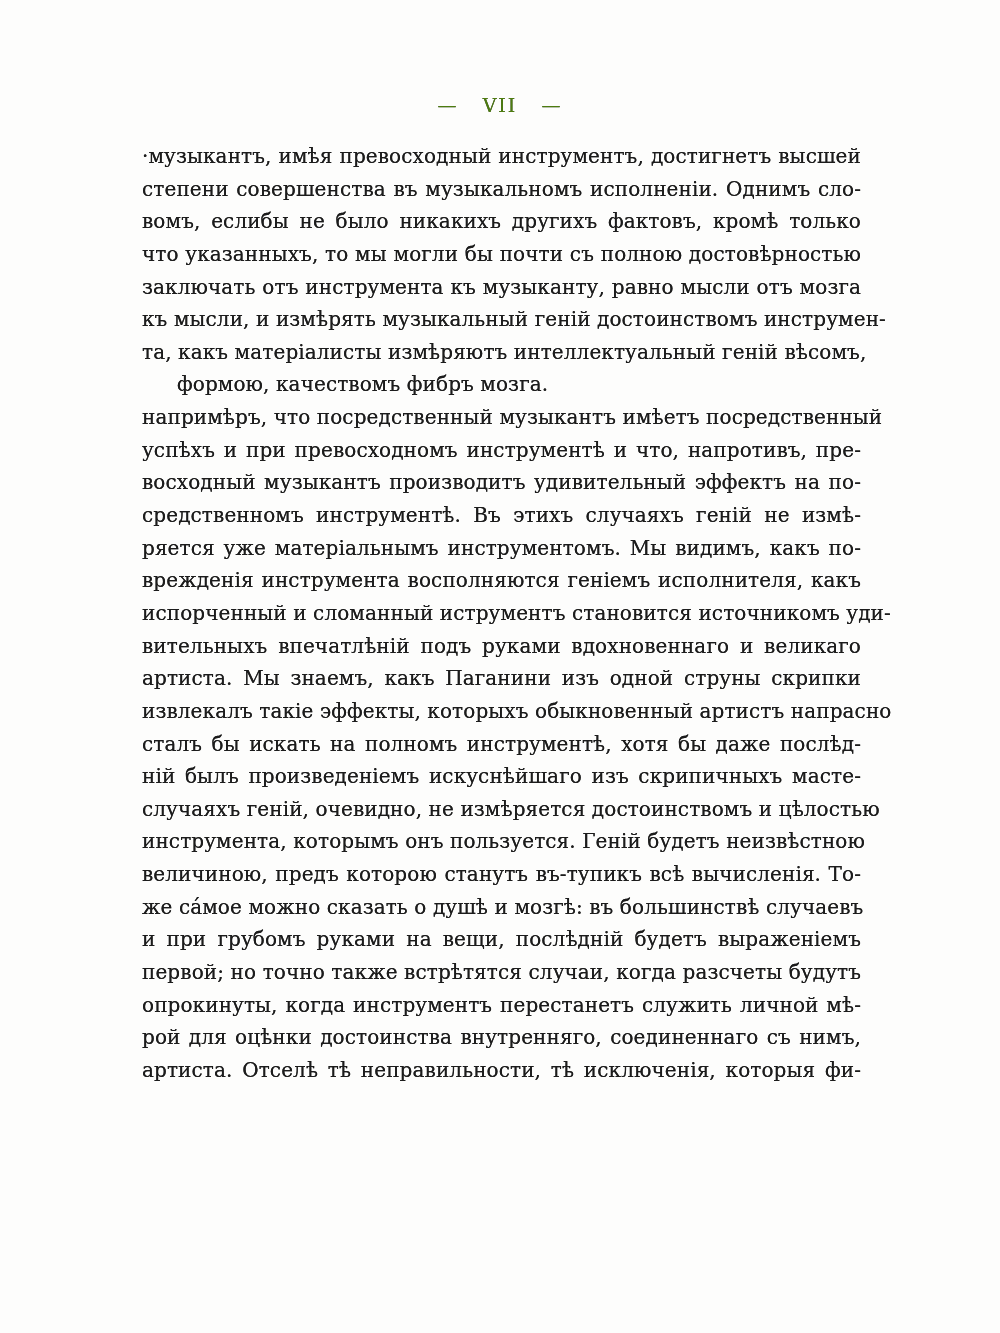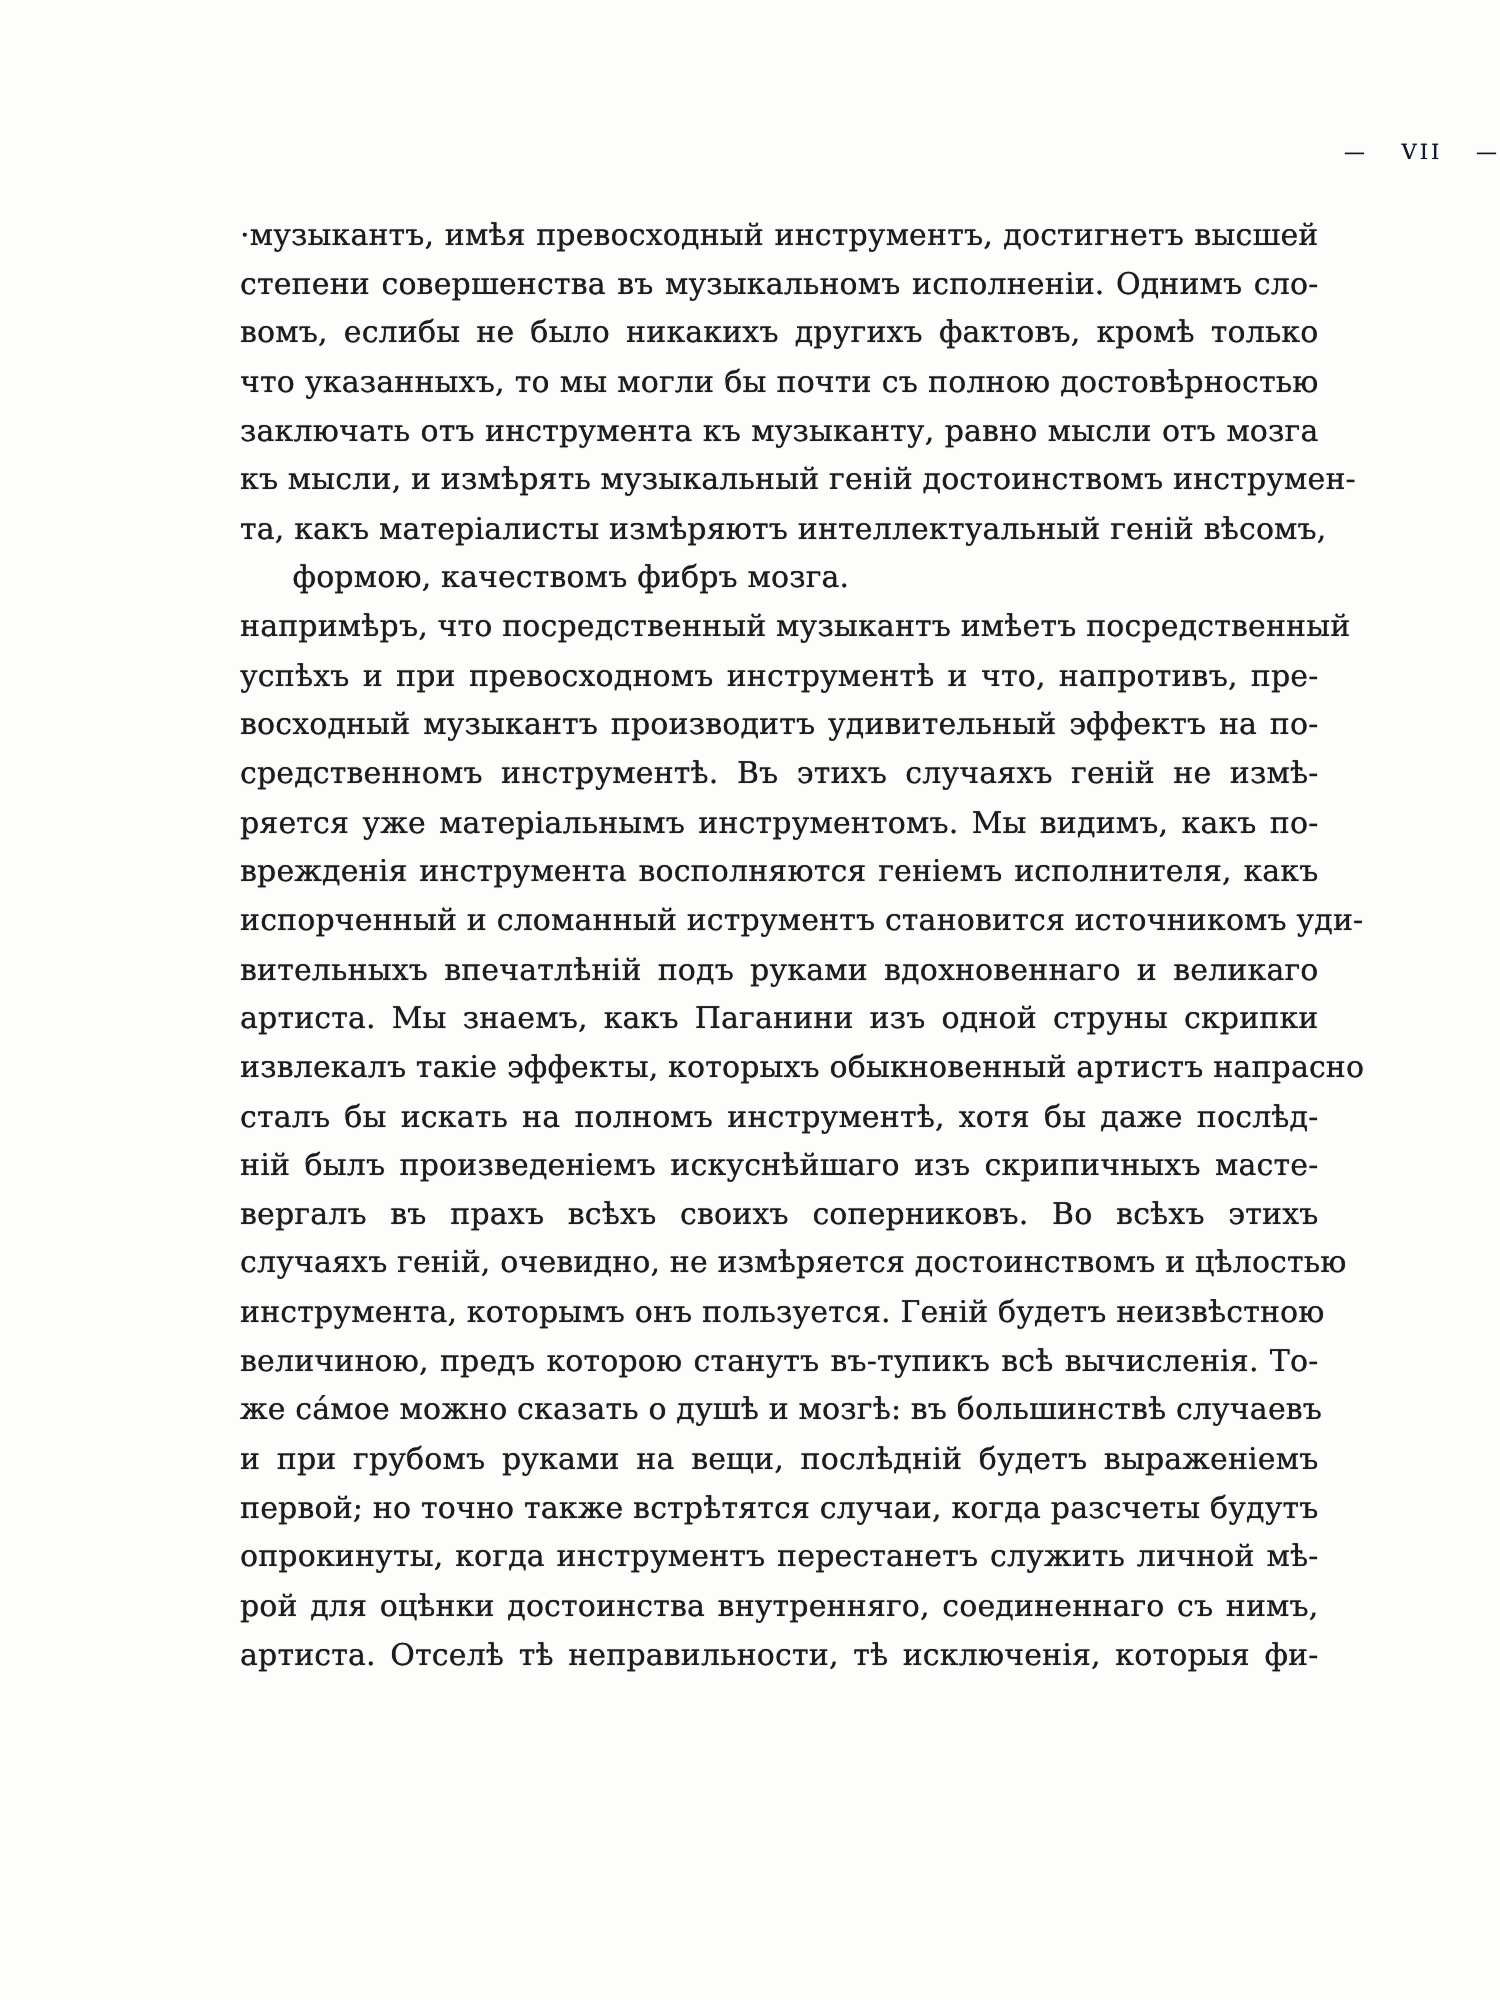--- a/index.html
+++ b/index.html
@@ -14,30 +14,30 @@
     background: #fdfdfc;
     overflow: hidden;
     font-family: "DejaVu Serif", "Liberation Serif", serif;
     color: #1c1c1c;
   }
   .running-head {
     position: absolute;
     top: 94px;
     left: 0;
     width: 100%;
-    text-align: right;
-    font-size: 14px;
+    text-align: center;
+    font-size: 19px;
     letter-spacing: 2px;
     word-spacing: 16px;
-    color: #0f172a;
+    color: #4d7c0f;
     text-shadow: 0 0 0.5px rgba(10,10,10,0.8);
   }
   .text-block {
     position: absolute;
-    left: 160px;
+    left: 142px;
     top: 140px;
     width: 719px;
   }
   .line {
     font-size: 20px;
     line-height: 32.65px;
     height: 32.65px;
     white-space: nowrap;
     text-align: justify;
     text-align-last: justify;
@@ -75,21 +75,20 @@
     <div class="line">восходный музыкантъ производитъ удивительный эффектъ на по-</div>
     <div class="line">средственномъ инструментѣ. Въ этихъ случаяхъ геній не измѣ-</div>
     <div class="line">ряется уже матеріальнымъ инструментомъ. Мы видимъ, какъ по-</div>
     <div class="line">врежденія инструмента восполняются геніемъ исполнителя, какъ</div>
     <div class="line">испорченный и сломанный иструментъ становится источникомъ уди-</div>
     <div class="line">вительныхъ впечатлѣній подъ руками вдохновеннаго и великаго</div>
     <div class="line">артиста. Мы знаемъ, какъ Паганини изъ одной струны скрипки</div>
     <div class="line">извлекалъ такіе эффекты, которыхъ обыкновенный артистъ напрасно</div>
     <div class="line">сталъ бы искать на полномъ инструментѣ, хотя бы даже послѣд-</div>
     <div class="line">ній былъ произведеніемъ искуснѣйшаго изъ скрипичныхъ масте-</div>
-    <div class="line">вергалъ въ прахъ всѣхъ своихъ соперниковъ. Во всѣхъ этихъ</div>
     <div class="line">случаяхъ геній, очевидно, не измѣряется достоинствомъ и цѣлостью</div>
     <div class="line">инструмента, которымъ онъ пользуется. Геній будетъ неизвѣстною</div>
     <div class="line">величиною, предъ которою станутъ въ-тупикъ всѣ вычисленія. То-</div>
     <div class="line">же са́мое можно сказать о душѣ и мозгѣ: въ большинствѣ случаевъ</div>
     <div class="line">и при грубомъ руками на вещи, послѣдній будетъ выраженіемъ</div>
     <div class="line">первой; но точно также встрѣтятся случаи, когда разсчеты будутъ</div>
     <div class="line">опрокинуты, когда инструментъ перестанетъ служить личной мѣ-</div>
     <div class="line">рой для оцѣнки достоинства внутренняго, соединеннаго съ нимъ,</div>
     <div class="line">артиста. Отселѣ тѣ неправильности, тѣ исключенія, которыя фи-</div>
   </div>

